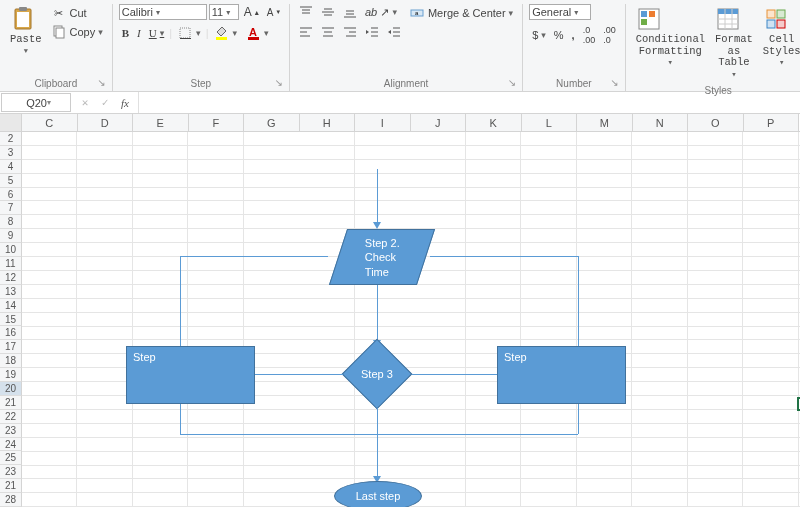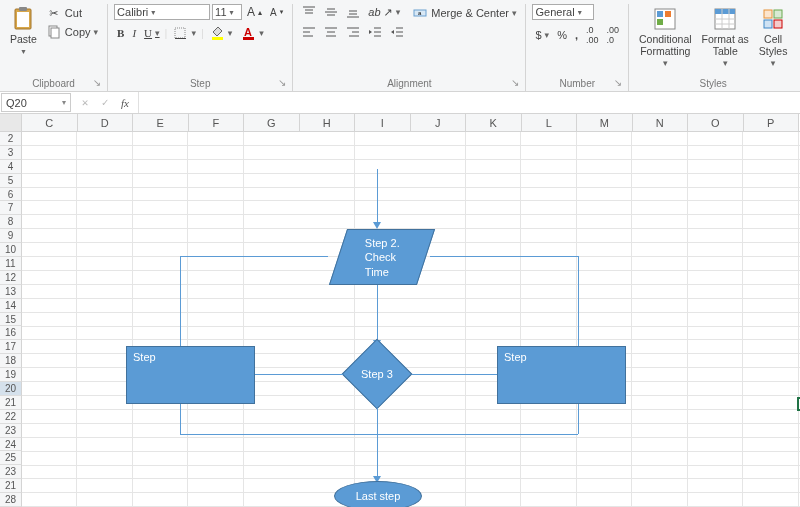--- a/index.html
+++ b/index.html
@@ -7,31 +7,31 @@
 
   
   .ribbon { background: #f5f6f7; border-bottom: 1px solid #d4d4d4; height: 92px; display: flex; padding: 4px 0 0 0; }
   .group { display: flex; flex-direction: column; justify-content: space-between; padding: 0 6px; border-right: 1px solid #d4d4d4; }
   .group:last-child { border-right: none; }
   .group-body { display: flex; align-items: flex-start; gap: 2px; }
   .group-label { text-align: center; font-size: 10px; color: #777; padding: 2px 0; position: relative; }
   .group-label .expand { position: absolute; right: 0; top: 1px; color: #999; cursor: pointer; }
   .col { display: flex; flex-direction: column; gap: 1px; }
   .btn-sm { display: flex; align-items: center; gap: 3px; padding: 1px 3px; font-size: 11px; color: #444; cursor: pointer; white-space: nowrap; }
-  .btn-big { display: flex; flex-direction: column; align-items: center; gap: 2px; padding: 2px 4px; font-size: 10.5px; color: #444; cursor: pointer; text-align: center; line-height: 1.1; }
+  .btn-big { display: flex; flex-direction: column; gap: 2px; padding: 2px 4px; font-size: 10.5px; color: #444; cursor: pointer; text-align: center; line-height: 1.1; font-family: Liberation Mono, monospace; }
   .ic { width: 16px; height: 16px; display: inline-flex; align-items: center; justify-content: center; }
   .ic-lg { width: 26px; height: 26px; display: inline-flex; align-items: center; justify-content: center; }
   .sel { border: 1px solid #ababab; background: #fff; padding: 1px 2px; font-size: 11px; display: inline-flex; align-items: center; }
   .sel .arrow { font-size: 8px; color: #666; margin-left: 3px; }
   .row { display: flex; align-items: center; gap: 2px; }
   .tiny { font-size: 9px; color: #666; cursor: pointer; }
 
   
   .fbar { display: flex; align-items: stretch; border-bottom: 1px solid #d4d4d4; height: 22px; background: #fff; }
-  .namebox { width: 70px; border: 1px solid #ccc; margin: 1px; padding: 2px 4px; font-size: 11px; display: flex; align-items: center; justify-content: space-between; }
+  .namebox { width: 70px; border: 1px solid #ccc; margin: 1px; padding: 2px 19px; font-size: 11px; display: flex; align-items: center; justify-content: flex-end; }
   .fbtns { display: flex; align-items: center; gap: 6px; padding: 0 6px; border-right: 1px solid #e0e0e0; }
   .fb { width: 14px; font-family: monospace; color: #bbb; cursor: pointer; text-align: center; }
   .fx { font-style: italic; font-family: "Times New Roman", serif; }
   .finput { flex: 1; padding: 2px 4px; }
 
   
   .sheet { position: relative; height: 393px; }
   .colheads { display: grid; grid-template-columns: 22px repeat(14,55.5px); height: 18px; border-bottom: 1px solid #d4d4d4; }
   .colheads div { border-right: 1px solid #d4d4d4; text-align: center; font-size: 11px; color: #555; background: #f5f6f7; display: flex; align-items: center; justify-content: center; cursor: pointer; }
   .colheads div:first-child { background: #e8e8e8; }
@@ -92,21 +92,21 @@
           <span class="tiny">▾</span>
         </div>
       </div>
     </div>
     <div class="group-label"><span>Clipboard</span><span class="expand">↘</span></div>
   </div>
 
   <div class="group">
     <div class="group-body col" style="gap:4px">
       <div class="row">
-        <span class="sel" style="width:96px">
+        <span class="sel" style="width:88px">
             <span>Calibri</span>
             <span class="arrow">▾</span>
           </span>
         <span class="sel" style="width:30px">
             <span>11</span>
             <span class="arrow">▾</span>
           </span>
         <span class="btn-sm" style="font-size:12px">A<sup style="font-size:8px">▴</sup></span>
         <span class="btn-sm" style="font-size:10px">A<sup style="font-size:7px">▾</sup></span>
       </div>

